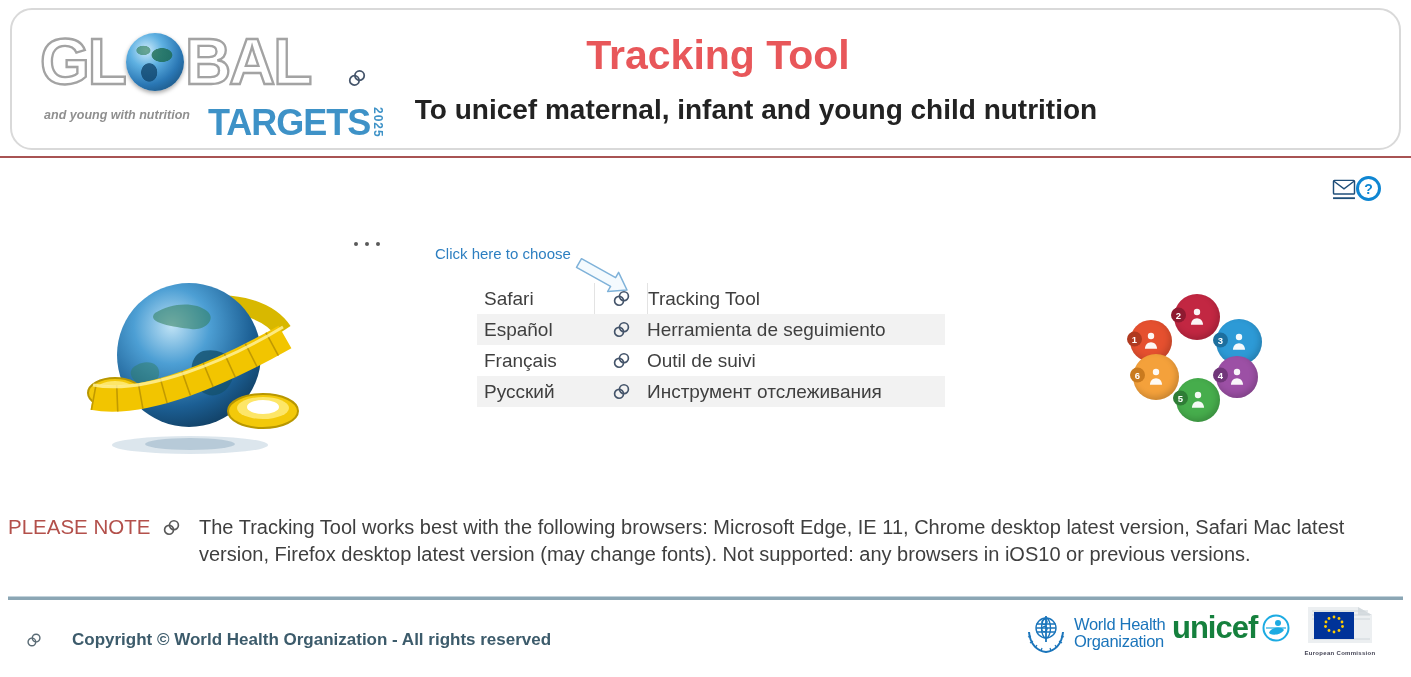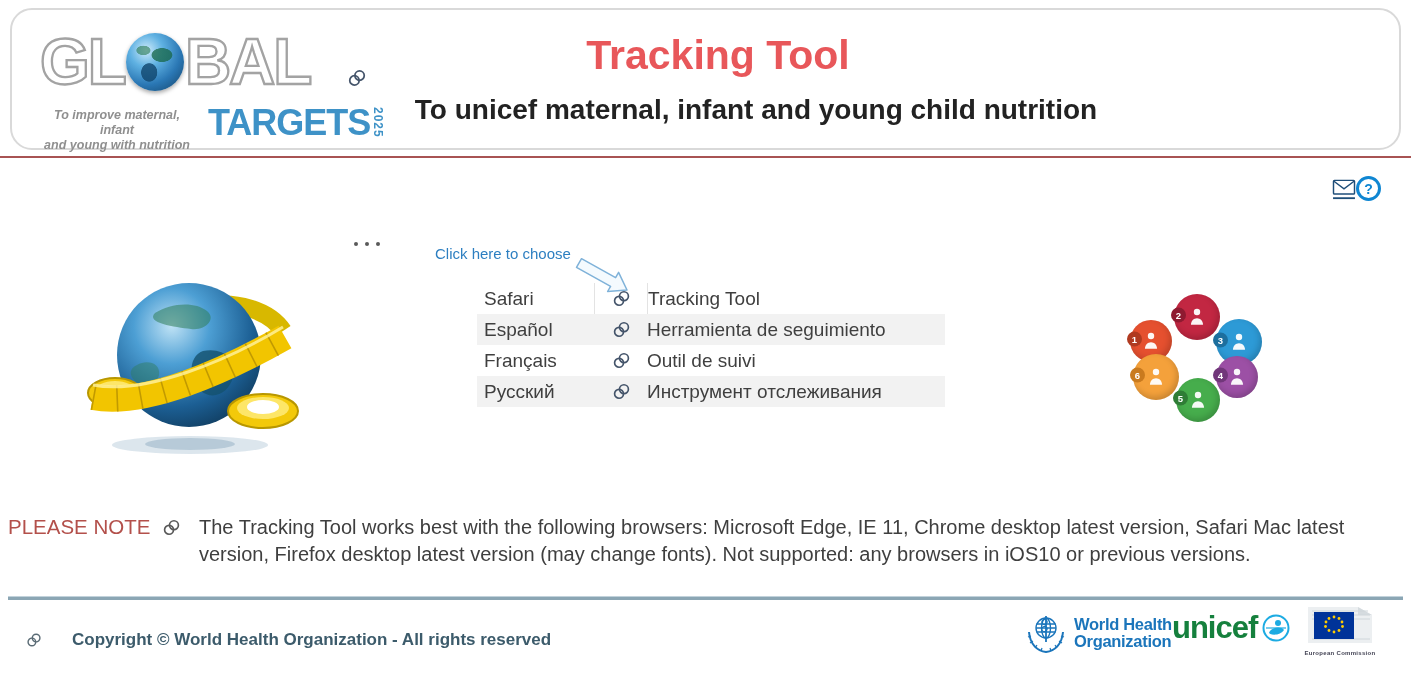--- a/index.html
+++ b/index.html
@@ -98,21 +98,21 @@
     left:199px;top:514px;width:1182px;
     font-size:20px;line-height:26.5px;color:#3f3f3f;
   }
 
   
   .footer-rule{left:8px;top:596px;width:1395px;height:3px;background:#8ba6b4;border-top:1px solid #c2d2db;}
   .footer-link{left:25px;top:631px;color:#5a6b75;}
   .copyright{left:72px;top:630px;font-size:17px;font-weight:700;color:#3c5b6b;white-space:nowrap;}
 
   .who-logo{left:1025px;top:612px;display:flex;align-items:center;gap:7px;color:#1b75bb;}
-  .who-text{font-size:16.5px;font-weight:700;line-height:1.05;letter-spacing:-0.3px;}
+  .who-text{font-size:16.5px;font-weight:400;line-height:1.05;letter-spacing:-0.3px;}
   .unicef-logo{left:1172px;top:612px;display:flex;align-items:center;gap:4px;color:#15803d;}
   .unicef-word{font-size:31px;font-weight:700;letter-spacing:-1px;line-height:1;}
   .eu-logo{left:1297px;top:605px;width:86px;text-align:center;}
   .eu-caption{font-size:6px;color:#445;letter-spacing:.3px;margin-top:1px;font-weight:700;}
 </style>
 </head>
 <body>
 
 <svg width="0" height="0" style="position:absolute">
   <defs>
@@ -131,21 +131,20 @@
 
 <div class="abs header-card">
 
   <div class="abs logo">
     <span class="logo-word">GL</span>
     <span class="logo-globe"></span>
     <span class="logo-word">BAL</span>
   </div>
 
   <div class="abs logo-tagline">
-    <div>To improve maternal, infant</div>
     <div>and young with nutrition</div>
   </div>
 
   <div class="abs logo-targets">
     <span class="logo-targets-word">TARGETS</span>
     <span class="logo-year">2025</span>
   </div>
 
   <svg class="abs header-link link-svg" style="left:334px;top:57px;color:#44546a">
       <use href="#sym-link"></use>

